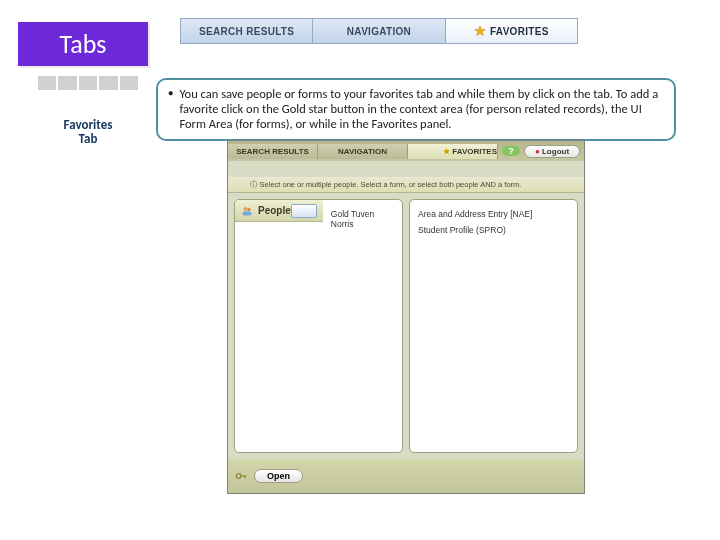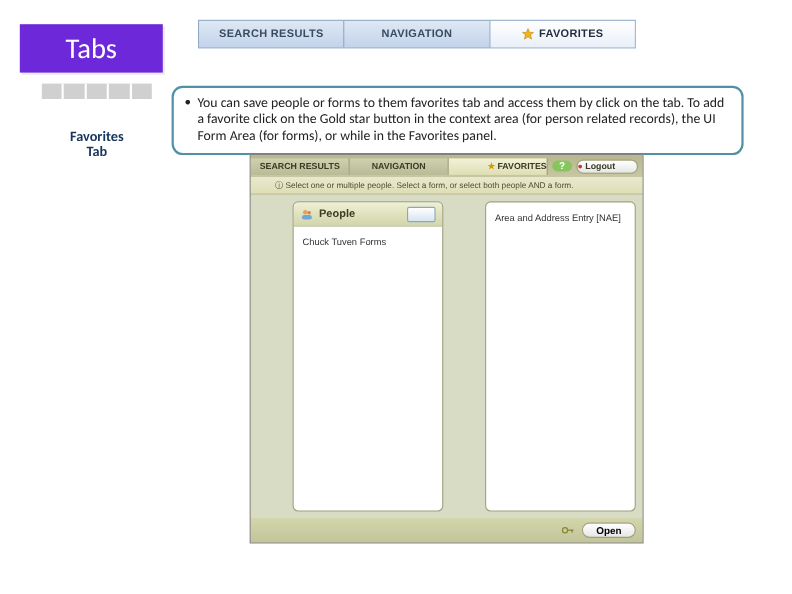--- a/index.html
+++ b/index.html
@@ -87,55 +87,54 @@
   }
   .mini-tab {
     flex:1; text-align:center; border-right:1px solid #9fa07e;
     padding: 3px 0;
     background: linear-gradient(#cfd0ae,#b9ba96);
     font-weight: 700;
   }
   .mini-tab.active{ background: linear-gradient(#f2f2d8,#dedfb4); text-align: right; }
   .mini-help { width:18px; text-align:center; background:#87c65e; color:#fff; font-weight:700; border-radius:8px; margin:0 4px; font-size:9px;}
   .mini-logout {
-    width: 56px; margin-right:4px; 
+    width: 56px; margin-right:4px; text-align:center;
     background: linear-gradient(#fff,#e6e6e6);
     border:1px solid #9fa07e; border-radius:9px; font-size:8px; font-weight:700;
     padding:1px 0;
   }
   .embed-hint {
     font-size: 7.5px; color:#4b4c33; padding:3px 6px 2px 22px;
     background: linear-gradient(#e8e9cf,#dedfb4);
     border-bottom:1px solid #b4b592;
-    white-space: nowrap; overflow:hidden;
+    white-space: nowrap; overflow:hidden;margin-top:16px;
   }
   .embed-cols {
     flex:1; display:flex; gap:6px; padding:6px;
     background:#d9dcc4;
   }
   .col {
     flex:1; background:#fff; border:1px solid #9fa07e;
     border-radius: 5px;
-    display:flex; flex-direction:column;
+    display:flex; flex-direction:row;
     overflow:hidden;
-    margin-left:32px;
   }
   .col-head {
     height:22px; background: linear-gradient(#eef0d3,#d3d5ab);
     border-bottom:1px solid #b4b592;
     display:flex; align-items:center; padding:0 6px;
     font-size:10px; font-weight:700; color:#3b3c24;
   }
   .col-head .sp { flex:1; }
   .drop { width:26px; height:14px; border:1px solid #88a8c8; background:linear-gradient(#fff,#d7e4f1); border-radius:2px;}
   .col-body { flex:1; padding:6px 8px; font-size:8.5px; color:#333;}
   .col-body div { padding:3px 0; }
   .embed-footer{
-    height:22px; background: linear-gradient(#d3d5ab,#c2c499);
-    display:flex; align-items:center; justify-content:flex-end;
+    height:34px; background: linear-gradient(#d3d5ab,#c2c499);
+    display:flex; align-items:center; 
     padding:0 6px; gap:6px;
   }
   .open-btn{
     padding:1px 12px; font-size:9px; font-weight:700;
     background: linear-gradient(#fff,#e6e6e6);
     border:1px solid #9fa07e; border-radius:9px;
   }
   .key-ico{ width:14px;height:14px; }
   .lime-ico{ width:12px;height:12px; background:#9ecf3e; border-radius:2px; margin-right:5px; border:1px solid #7fae28;}
   .people-ico{ width:12px;height:12px; margin-right:5px; display:inline-flex;}
@@ -168,21 +167,21 @@
   </div>
   <div class="chev-body">
     <div>Favorites</div>
     <div>Tab</div>
   </div>
 </div>
 
 <div class="bullet-box">
   <div class="row">
     <div class="dot">●</div>
-    <div>You can save people or forms to them favorites tab and access them by click on the tab. To add a favorite click on the Gold star button in the context area (for person related records), the UI Form Area (for forms), or while in the Favorites panel.</div>
+    <div>You can save people or forms to your favorites tab and while them by click on the tab. To add a favorite click on the Gold star button in the context area (for person related records), the UI Form Area (for forms), or while in the Favorites panel.</div>
   </div>
 </div>
 
 <div class="embed">
   <div class="embed-topstrip">
     <div class="mini-tab">SEARCH RESULTS</div>
     <div class="mini-tab">NAVIGATION</div>
     <div class="mini-tab active">
       <span style="color:#d99a00;margin-right:2px">★</span><span>FAVORITES</span>
     </div>
@@ -203,26 +202,27 @@
               <circle cx="9" cy="8" r="4" fill="#e0a060"></circle>
               <circle cx="16" cy="9" r="3.2" fill="#d08048"></circle>
               <rect x="3" y="13" width="18" height="8" rx="4" fill="#6fa8d8"></rect>
             </svg>
         </span>
         <span>People</span>
         <span class="sp"></span>
         <span class="drop"></span>
       </div>
       <div class="col-body">
-        <div>Chuck Tuven Forms</div>
+        <div>Gold Tuven Norris</div>
       </div>
     </div>
     <div class="col">
       <div class="col-body">
         <div>Area and Address Entry [NAE]</div>
+        <div>Student Profile (SPRO)</div>
       </div>
     </div>
   </div>
   <div class="embed-footer">
     <span class="key-ico">
       <svg viewBox="0 0 24 24">
           <circle cx="8" cy="12" r="4" fill="none" stroke="#8a883a" stroke-width="2"></circle>
           <rect x="11" y="11" width="10" height="2" fill="#8a883a"></rect>
           <rect x="18" y="11" width="2" height="5" fill="#8a883a"></rect>
         </svg>

